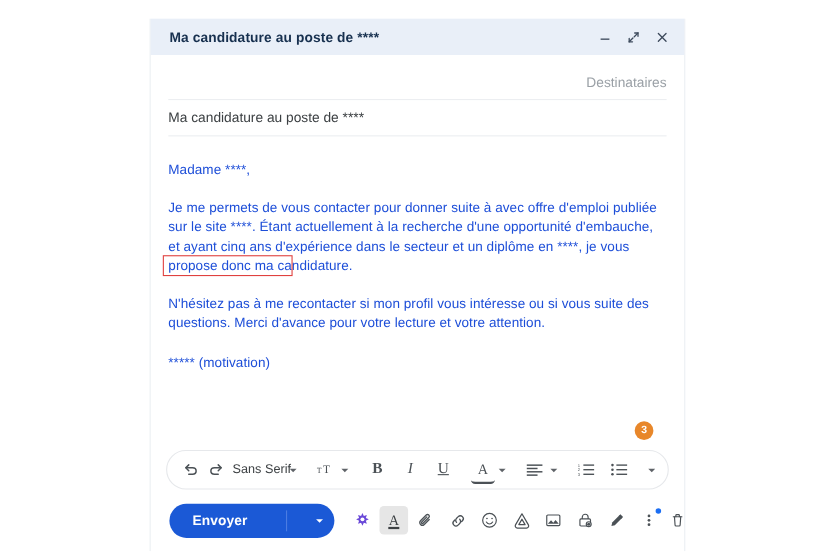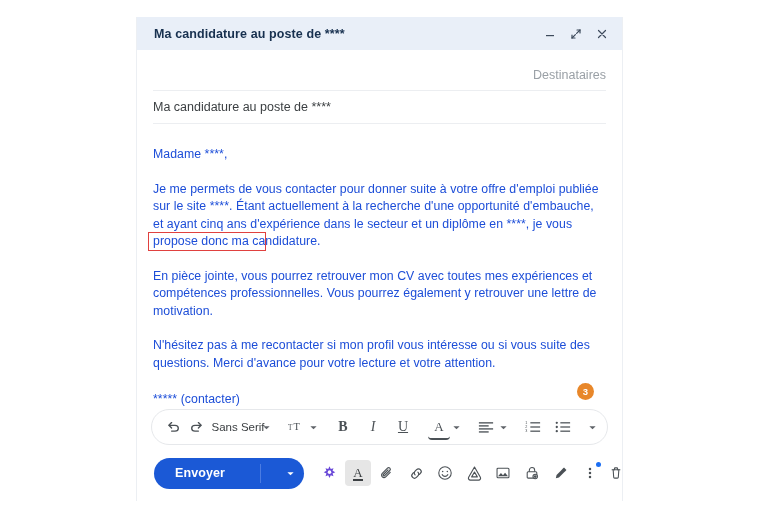--- a/index.html
+++ b/index.html
@@ -322,24 +322,23 @@
     <div class="field-row field-recipients">
       <span class="field-text">Destinataires</span>
     </div>
 
     <div class="field-row field-subject">
       <span class="field-text">Ma candidature au poste de ****</span>
     </div>
 
     <div class="compose-body">
       <p>Madame ****,</p>
-      <p>Je me permets de vous contacter pour donner suite à votre offre d'emploi publiée sur le site ****. Étant actuellement à la recherche d'une opportunité d'embauche, et ayant cinq ans d'expérience dans le secteur et un diplôme en ****, je vous propose donc ma candidature.</p>
-      <p>En pièce jointe, vous pourrez retrouver mon CV avec toutes mes expériences et compétences professionnelles. Vous pourrez également y retrouver une lettre de motivation.</p>
+      <p>Je me permets de vous contacter pour donner suite à avec offre d'emploi publiée sur le site ****. Étant actuellement à la recherche d'une opportunité d'embauche, et ayant cinq ans d'expérience dans le secteur et un diplôme en ****, je vous propose donc ma candidature.</p>
       <p>N'hésitez pas à me recontacter si mon profil vous intéresse ou si vous suite des questions. Merci d'avance pour votre lecture et votre attention.</p>
-      <p class="sig-para">***** (contacter)</p>
+      <p class="sig-para">***** (motivation)</p>
 
       <div class="annot-box"></div>
       <div class="badge-3">3</div>
     </div>
 
     <div class="format-toolbar">
 
       <div class="tb-btn">
         <svg width="16" height="16" viewBox="0 0 16 16" fill="none" stroke="currentColor" stroke-width="1.35" stroke-linecap="round" stroke-linejoin="round">
           <path d="M4.2 6.3H10c2 0 3.3 1.2 3.3 2.9s-1.3 2.9-3.3 2.9H6.6"></path>

